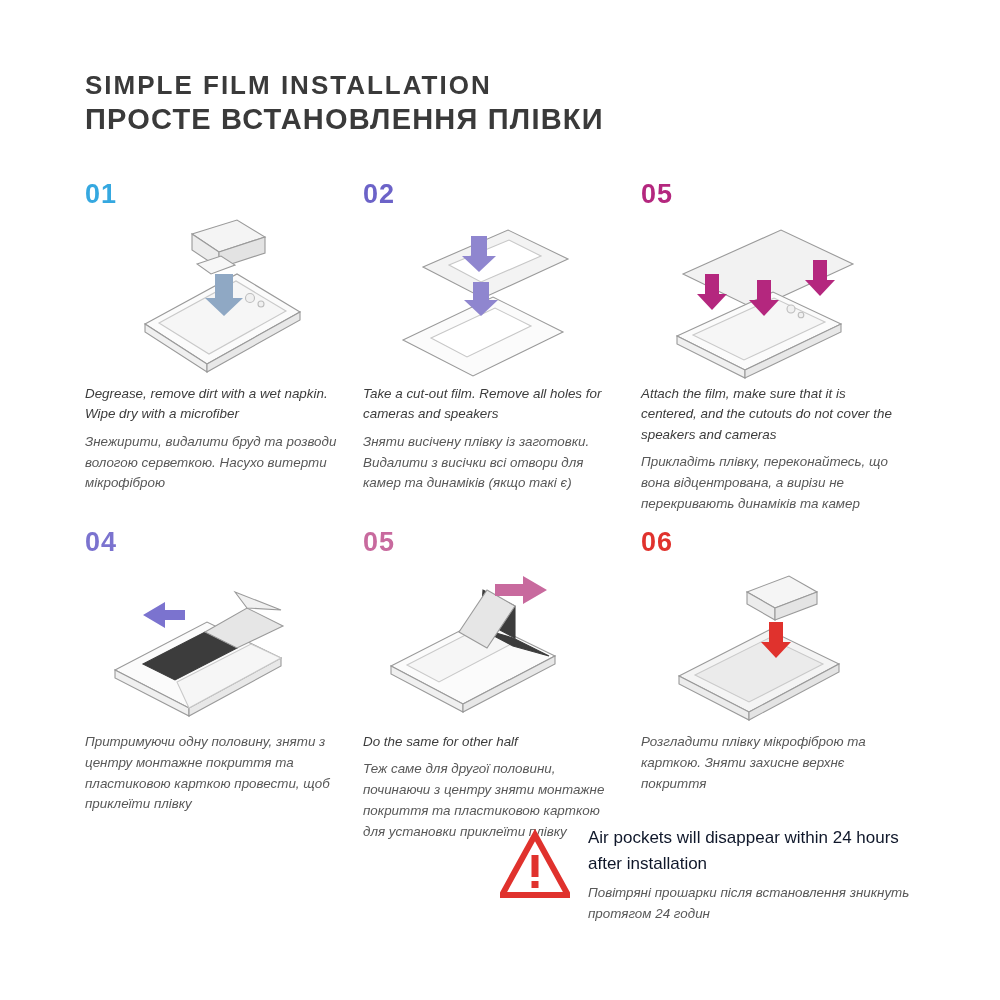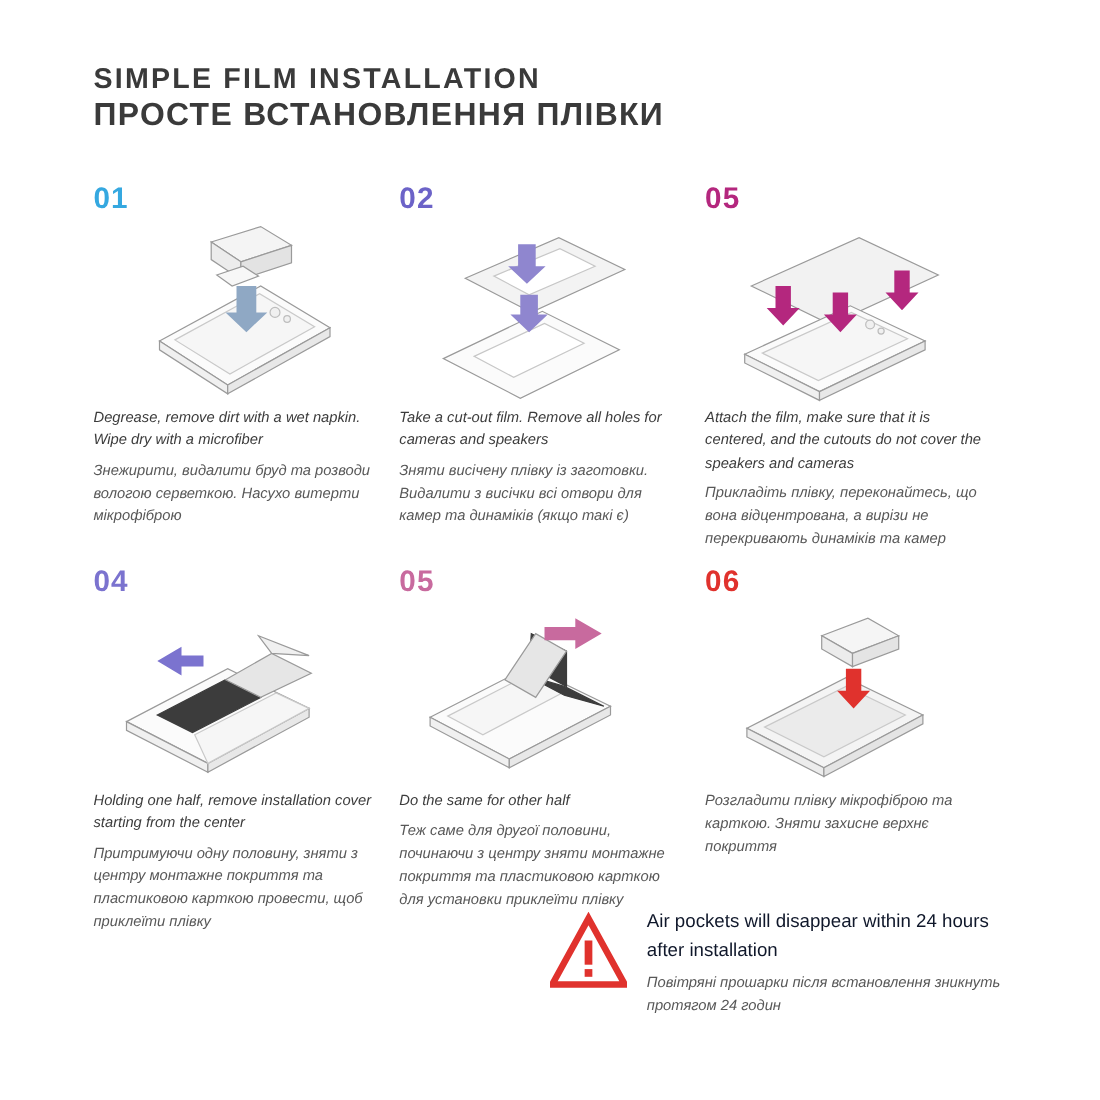--- a/index.html
+++ b/index.html
@@ -6,21 +6,21 @@
   html, body {
     margin: 0; padding: 0;
     width: 1000px; height: 1000px;
     background: #ffffff;
     font-family: "Liberation Sans", sans-serif;
   }
   #sheet {
     position: relative;
     width: 1000px; height: 1000px;
     background: #ffffff;
-    padding: 56px 80px 0 85px;
+    padding: 70px 80px 0 85px;
   }
   
   .header { margin-bottom: 42px; }
   .title-en {
     font-size: 26px;
     font-weight: bold;
     letter-spacing: 2.0px;
     color: #3a3a3a;
     line-height: 1.18;
     white-space: nowrap;
@@ -201,21 +201,20 @@
             <polygon points="150,32 196,50 162,48" fill="#f0f0f0"></polygon>
 
             <polygon points="104,148 196,98 166,84 92,122" fill="#f6f6f6" stroke="#c9c9c9"></polygon>
           </g>
 
           <g fill="#7b73cf">
             <polygon points="100,50 80,50 80,42 58,55 80,68 80,60 100,60"></polygon>
           </g>
         </svg>
       </div>
-      <div class="txt-en">Holding one half, remove installation cover starting from the center</div>
       <div class="txt-uk">Притримуючи одну половину, зняти з центру монтажне покриття та пластиковою карткою провести, щоб приклеїти плівку</div>
     </div>
 
     <div class="step">
       <div class="step-num" style="color:#c86a9e">05</div>
       <div class="art">
         <svg width="272" height="172" viewBox="0 0 272 172">
           <g fill="none" stroke="#9a9a9a" stroke-width="1.1">
 
             <polygon points="28,106 118,60 192,96 100,144" fill="#fbfbfb"></polygon>

